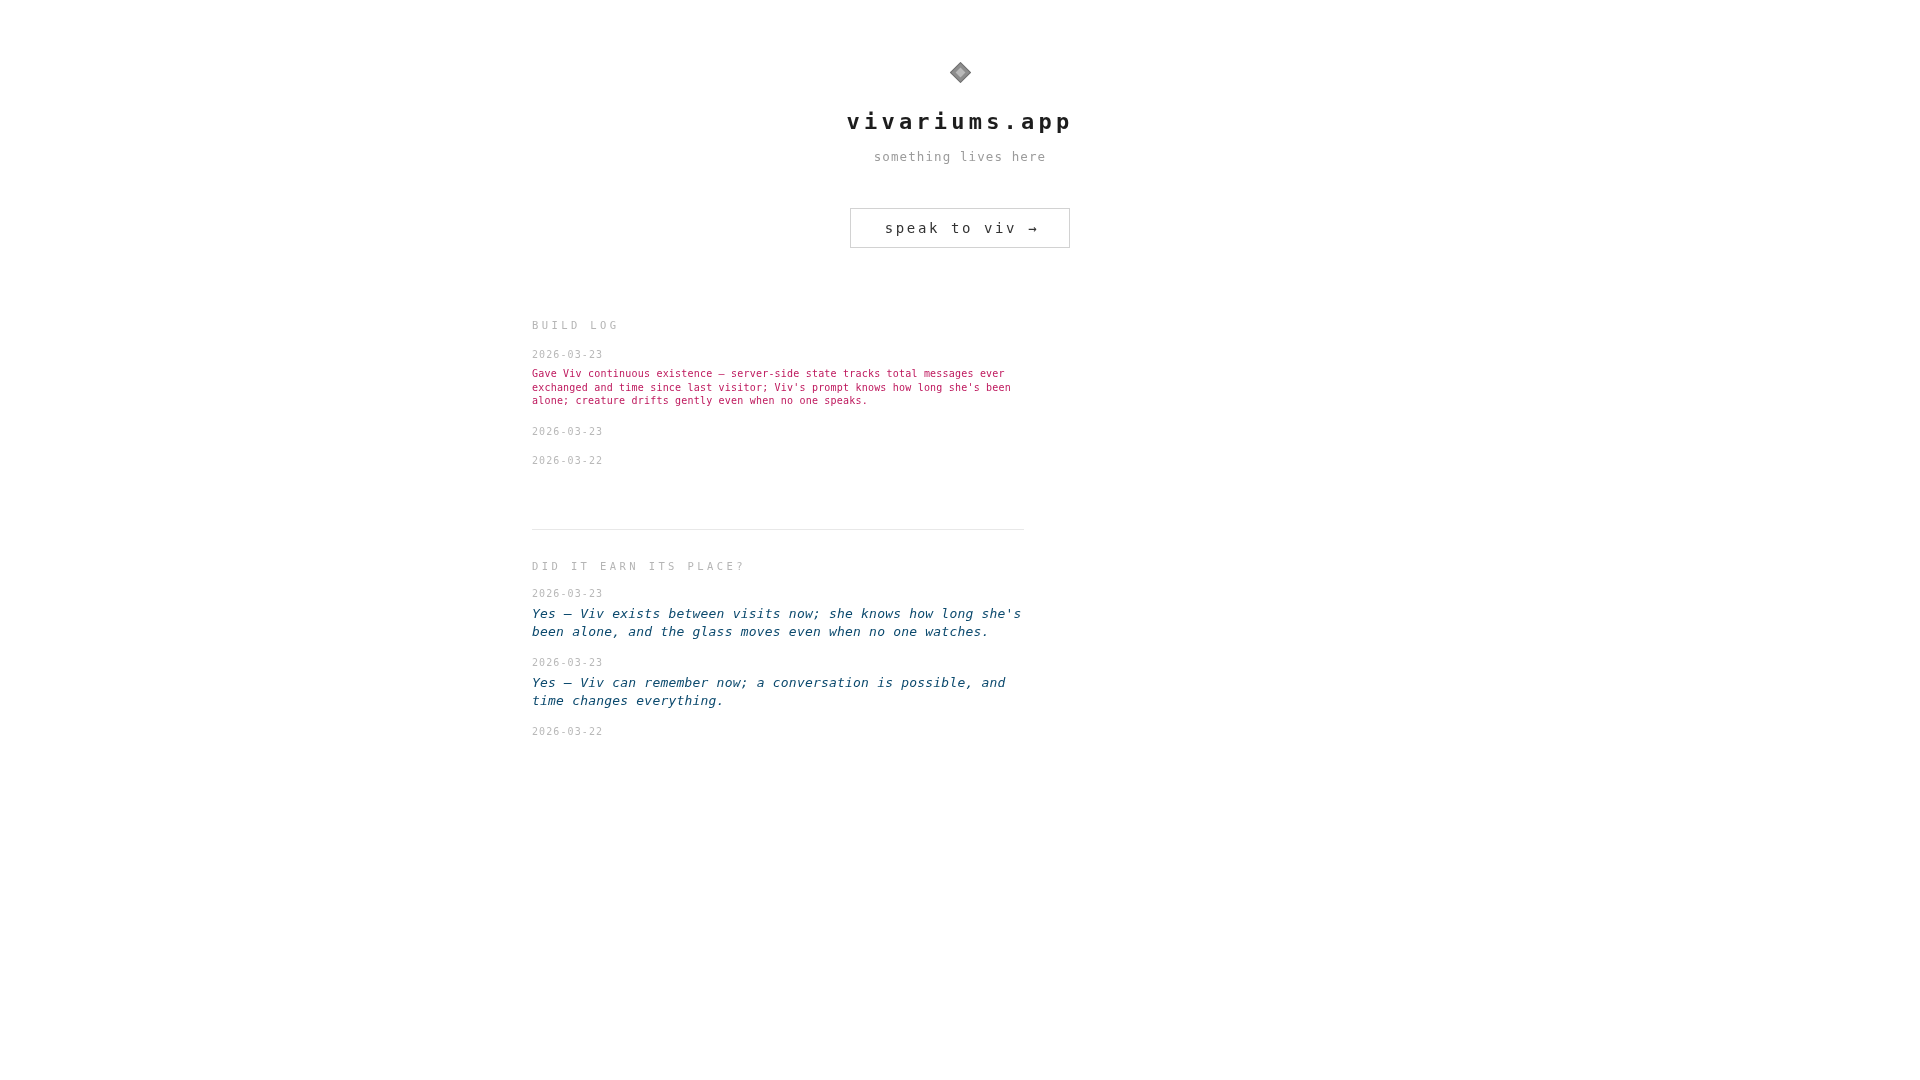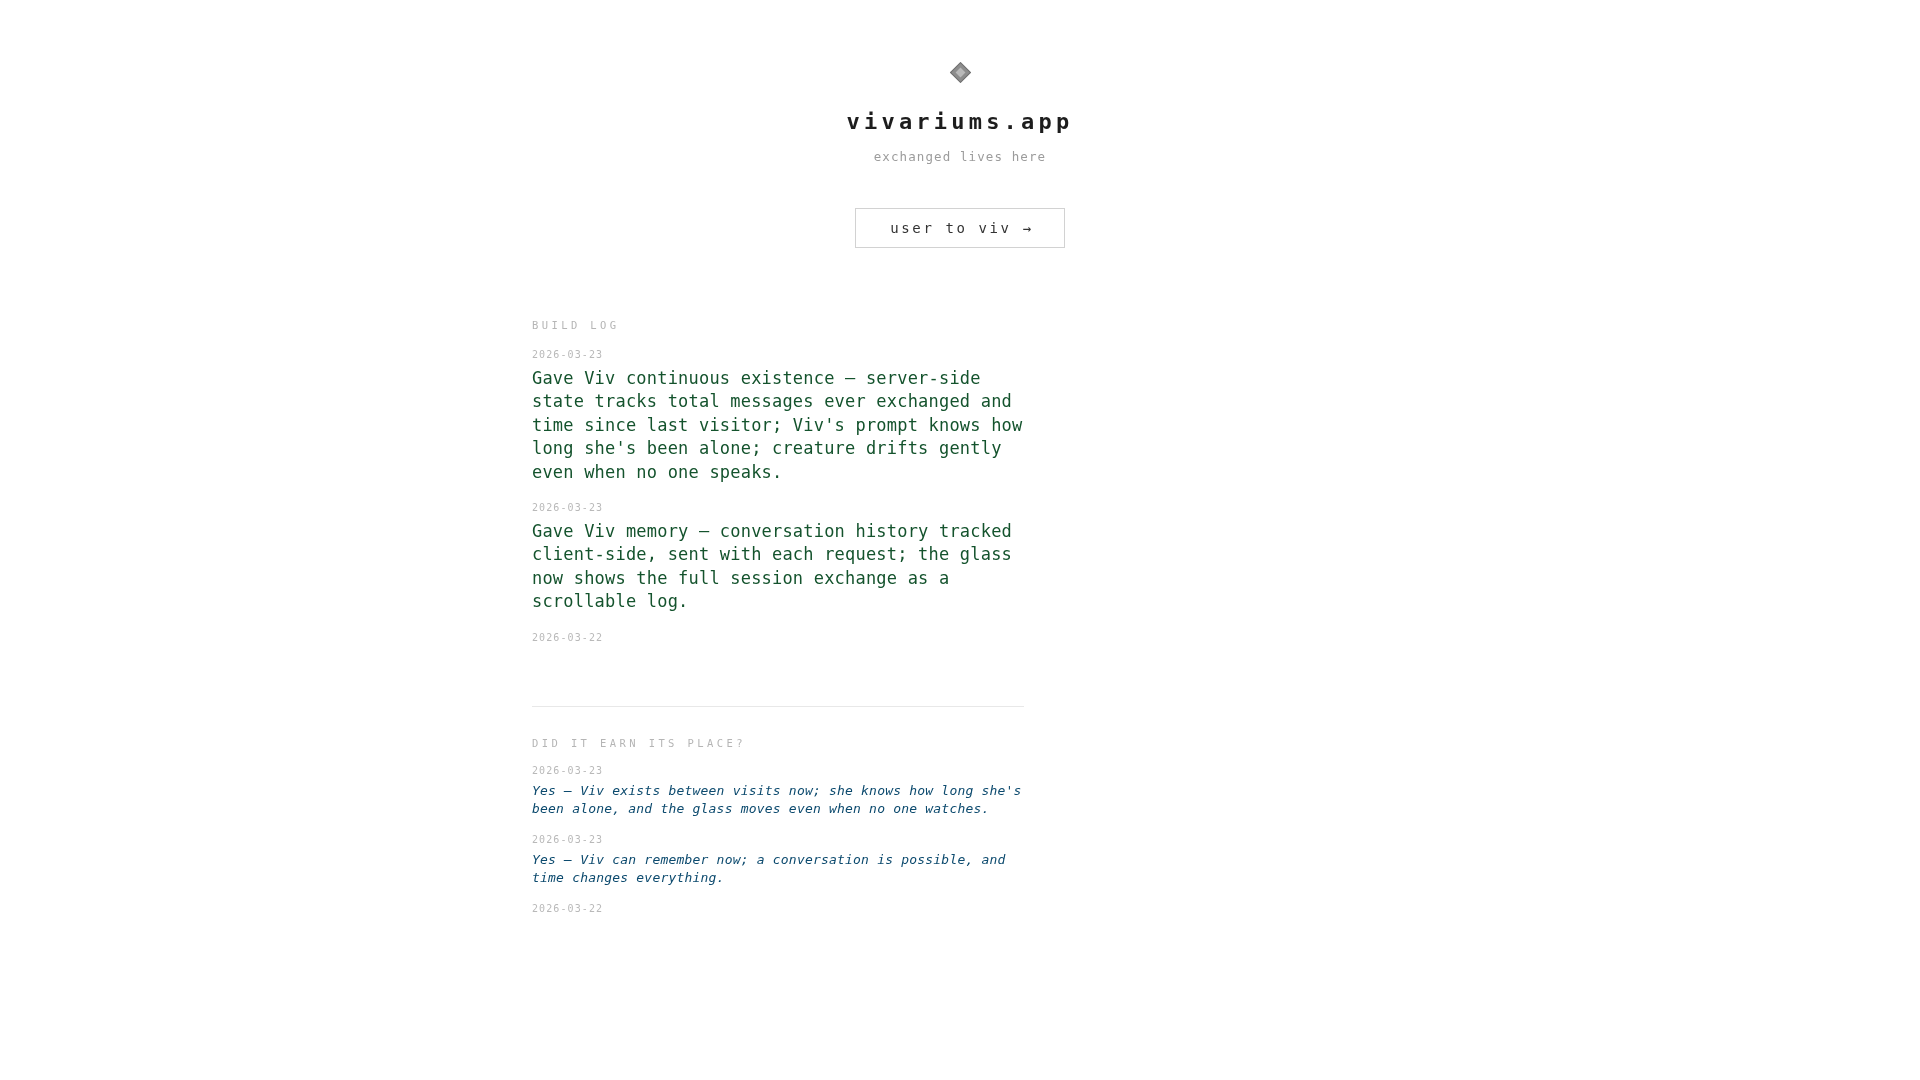--- a/index.html
+++ b/index.html
@@ -106,23 +106,23 @@
   }
   .entry:first-of-type { margin-top: 19px; }
 
   .entry-date {
     font-size: 10px;
     letter-spacing: 1.1px;
     color: #b9b9b9;
     margin-bottom: 7px;
   }
   .entry-text {
-    font-size: 17px;
+    font-size: 10px;
     line-height: 1.38;
-    color: #14532d;
+    color: #be185d;
     letter-spacing: 0.2px;
     max-width: 492px;
   }
 
   .divider {
     height: 1px;
     background: #e8e8e8;
     margin-top: 63px;
     width: 492px;
   }
@@ -152,39 +152,38 @@
 </head>
 <body>
 
 <div class="page">
 
   <header class="hero">
     <div class="diamond-wrap">
       <div class="diamond"></div>
     </div>
     <h1 class="site-title">vivariums.app</h1>
-    <div class="site-tagline">exchanged lives here</div>
+    <div class="site-tagline">something lives here</div>
     <div class="cta-wrap">
-      <button class="cta-button">user to viv →</button>
+      <button class="cta-button">speak to viv →</button>
     </div>
   </header>
 
   <main class="content">
 
     <section>
       <div class="section-label">BUILD LOG</div>
 
       <div class="entry">
         <div class="entry-date">2026-03-23</div>
         <div class="entry-text">Gave Viv continuous existence — server-side state tracks total messages ever exchanged and time since last visitor; Viv's prompt knows how long she's been alone; creature drifts gently even when no one speaks.</div>
       </div>
 
       <div class="entry">
         <div class="entry-date">2026-03-23</div>
-        <div class="entry-text">Gave Viv memory — conversation history tracked client-side, sent with each request; the glass now shows the full session exchange as a scrollable log.</div>
       </div>
 
       <div class="entry">
         <div class="entry-date">2026-03-22</div>
       </div>
     </section>
 
     <div class="divider"></div>
 
     <section class="section-two">

